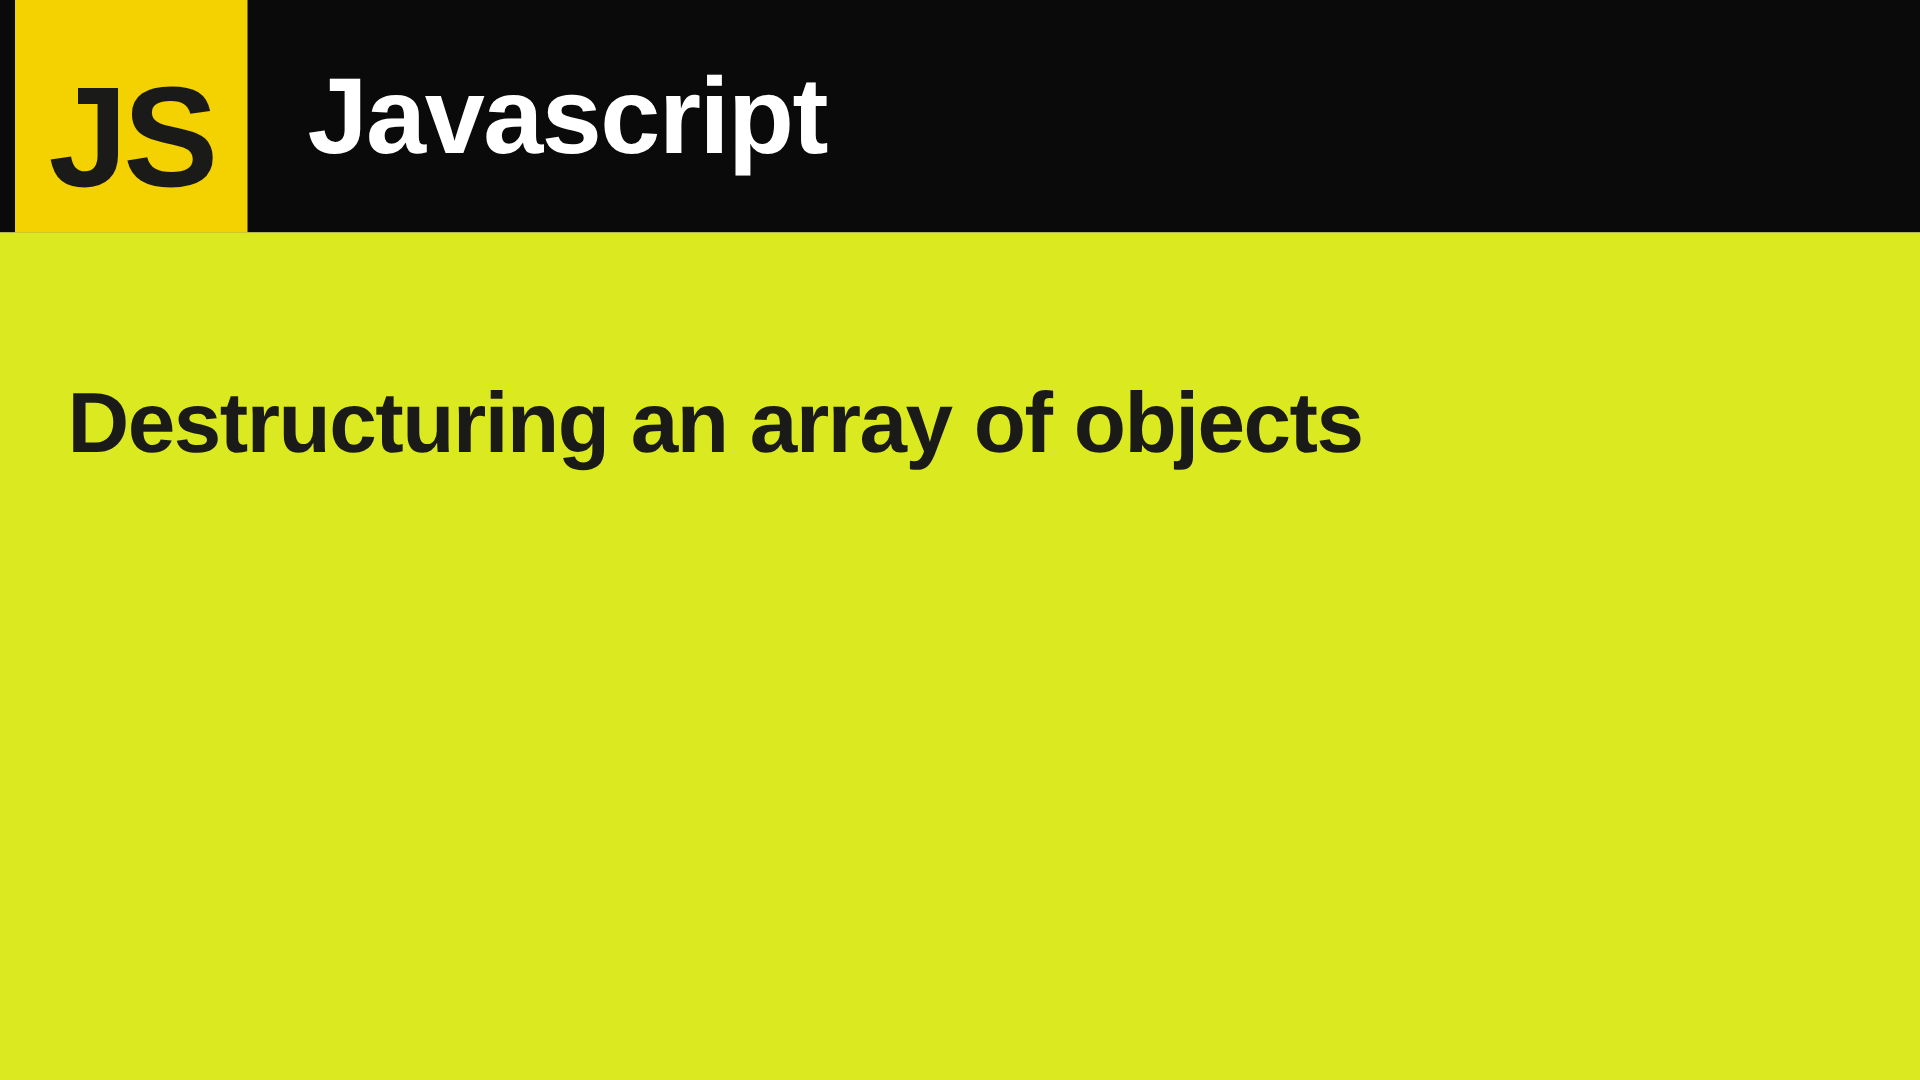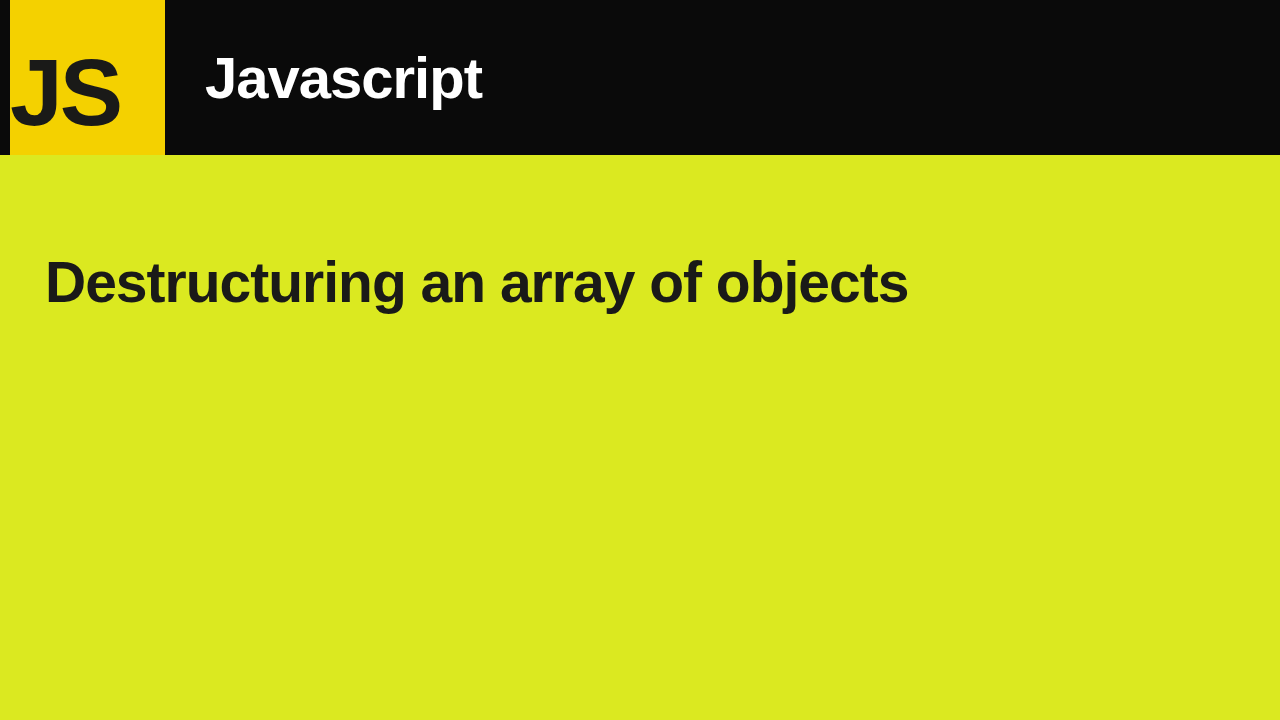--- a/index.html
+++ b/index.html
@@ -21,33 +21,33 @@
       display: flex;
       align-items: center;
       padding-left: 10px;
     }
     .js-logo {
       width: 155px;
       height: 155px;
       background: #f4d100;
       display: flex;
       align-items: flex-end;
-      justify-content: flex-start;
+      justify-content: center;
       padding-bottom: 8px;
     }
     .js-logo-text {
       font-size: 95px;
       font-weight: 900;
       color: #1a1a18;
       letter-spacing: -3px;
       font-family: Arial, Helvetica, sans-serif;
     }
     .header-title {
       color: #ffffff;
-      font-size: 58px;
+      font-size: 72px;
       font-weight: 700;
       margin-left: 40px;
       letter-spacing: -1px;
       text-align: center;
     }
     .body-section {
       width: 100%;
       height: 565px;
       background: #dbe920;
       padding: 95px 45px 0 45px;

